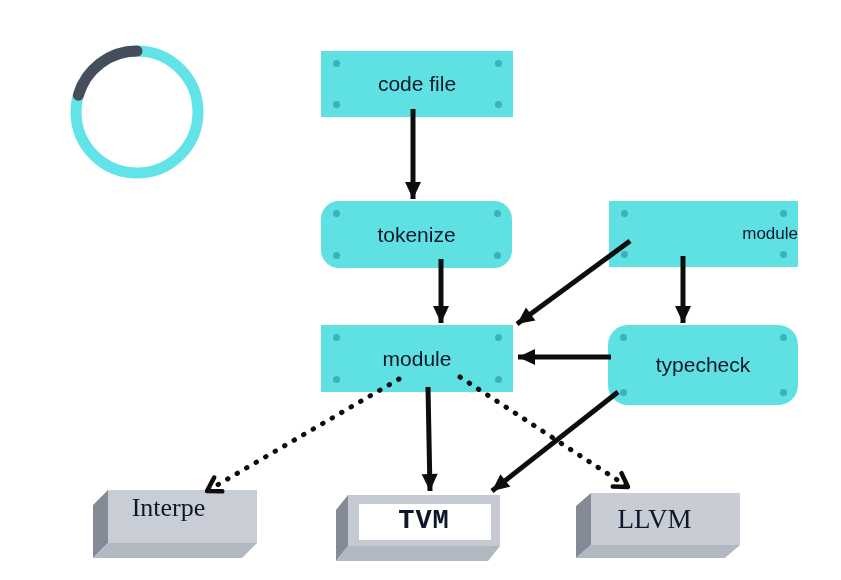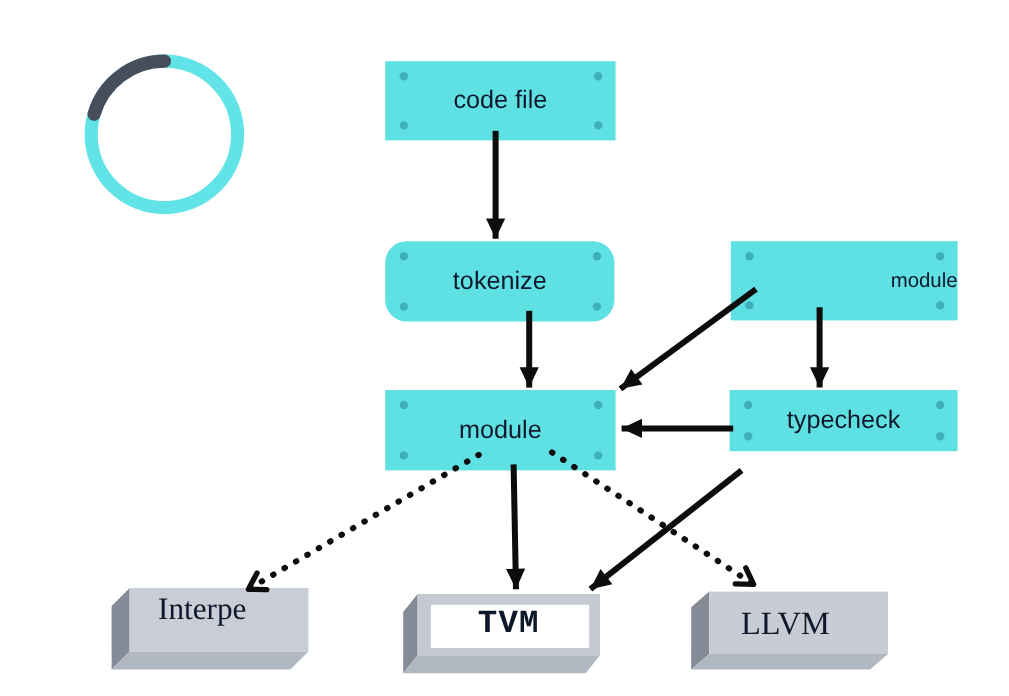--- a/index.html
+++ b/index.html
@@ -20,21 +20,21 @@
   }
   .dot.tl{left:12px;top:9px}
   .dot.bl{left:12px;bottom:9px}
   .dot.tr{right:11px;top:9px}
   .dot.br{right:11px;bottom:9px}
 
   #node-code-file{left:321px;top:51px;width:192px;height:66px;}
   #node-tokenize {left:321px;top:201px;width:191px;height:67px;border-radius:18px;}
   #node-parse    {left:321px;top:325px;width:192px;height:67px;}
   #node-module   {left:609px;top:201px;width:189px;height:66px;font-size:17px;justify-content:flex-end;}
-  #node-typecheck{left:608px;top:325px;width:190px;height:51px;}
+  #node-typecheck{left:608px;top:325px;width:190px;height:80px;border-radius:20px;}
 
   .slab-label{
     position:absolute;display:flex;align-items:center;justify-content:center;
   }
   #label-interpreter{
     left:94px;top:490px;width:149px;height:35px;
     font-family:"Liberation Serif",serif;font-size:26px;
   }
   #label-tvm{
     left:348px;top:495px;width:152px;height:51px;

